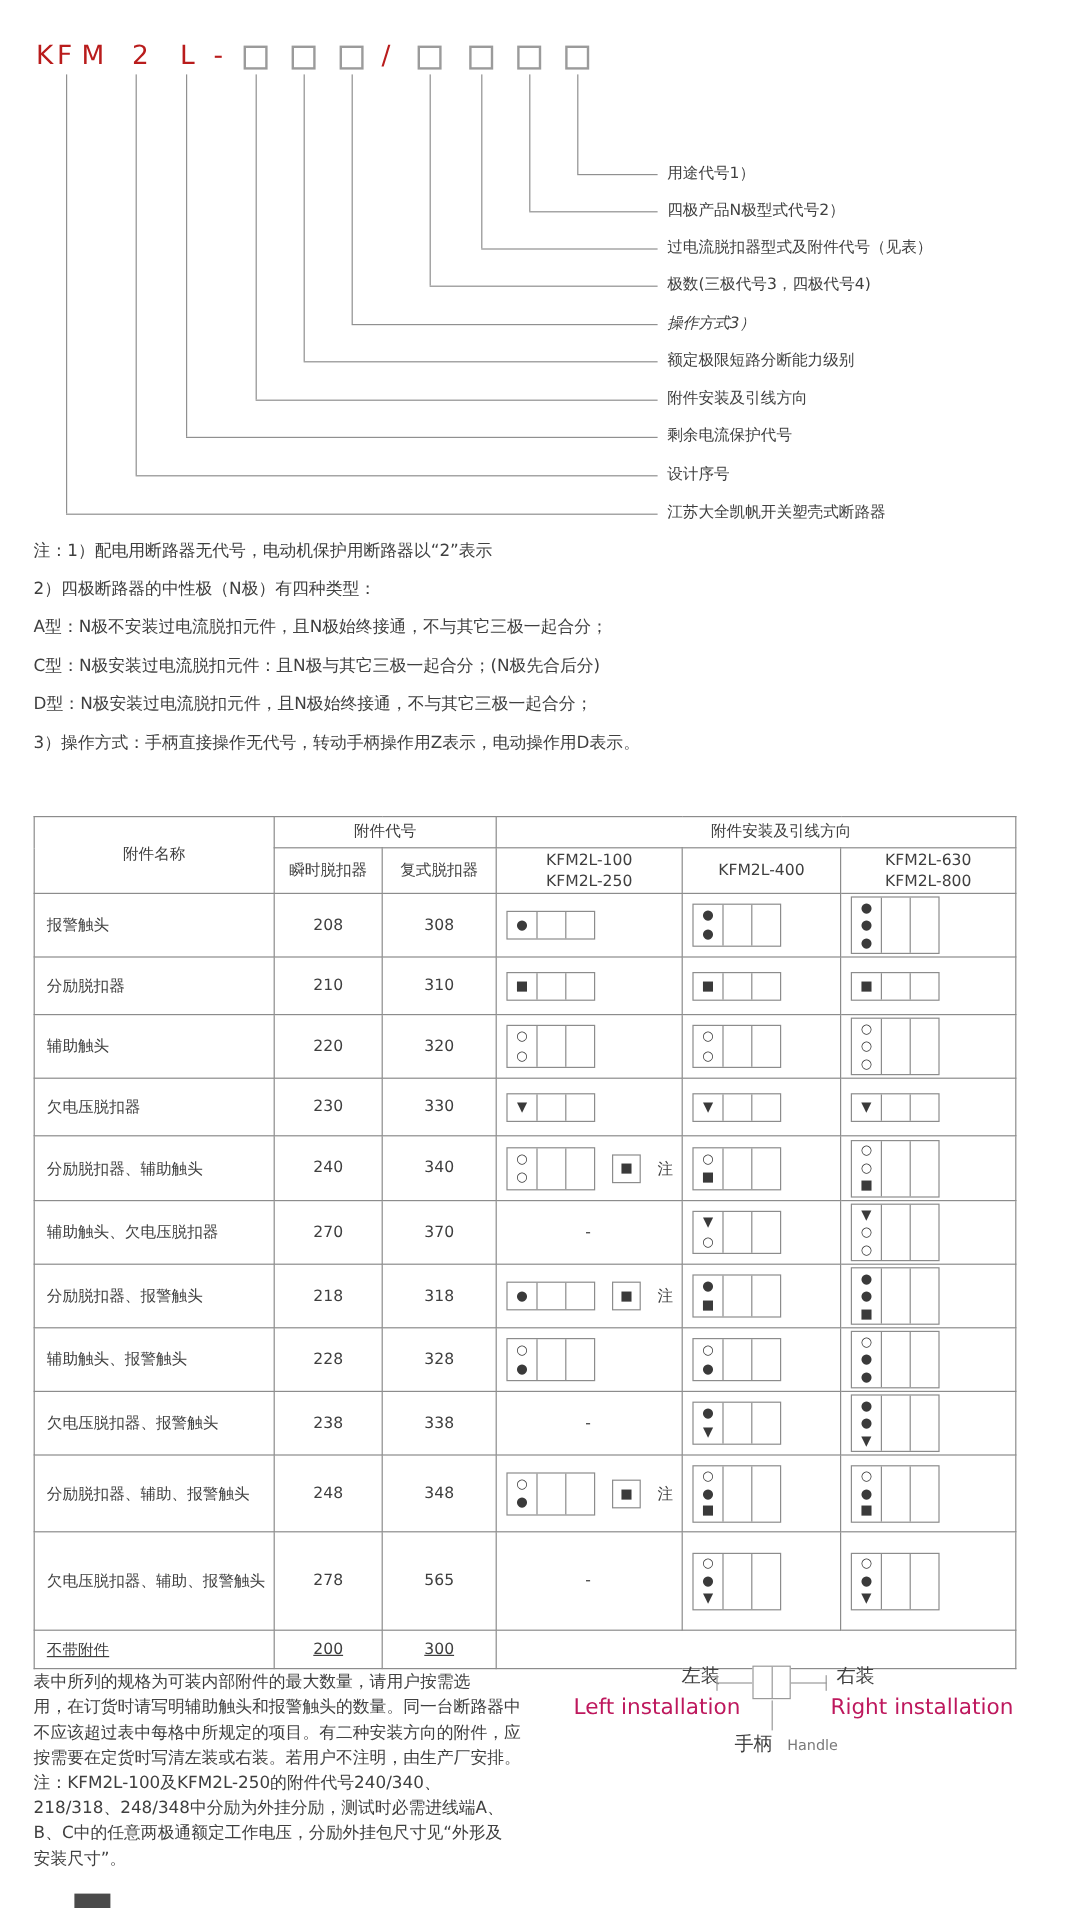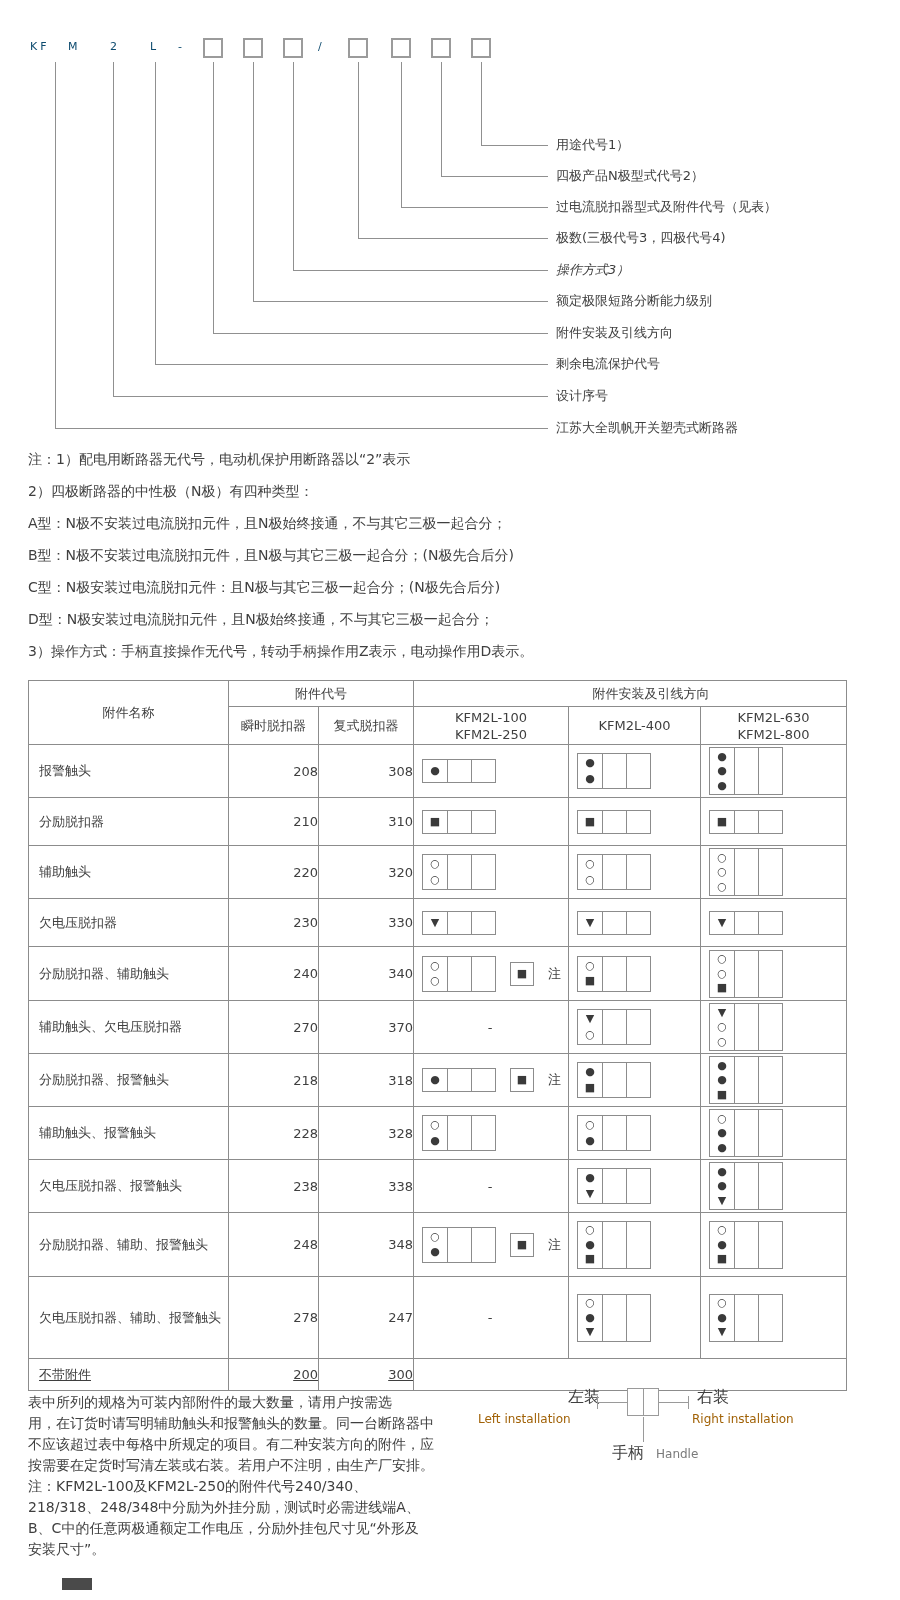--- a/index.html
+++ b/index.html
@@ -1,54 +1,54 @@
 <!DOCTYPE html>
 <html><head>
 <meta charset="utf-8">
 <style>
   *{margin:0;padding:0;box-sizing:border-box}
   html,body{background:#ffffff}
   body{font-family:"DejaVu Sans","Liberation Sans",sans-serif;color:#3f3f3f}
   .page{position:relative;width:900px;height:1600px;background:#fff;overflow:hidden}
 
   
-  .ct{position:absolute;top:36px;font-size:11px;color:#0c4a6e;letter-spacing:3px;line-height:22px}
+  .ct{position:absolute;top:36px;font-size:22px;color:#b91c1c;letter-spacing:3px;line-height:22px}
   .cbox{position:absolute;top:38px;width:20px;height:20px;border:2px solid #9b9b9b;background:#fff}
   .vline{position:absolute;width:1px;background:#909090}
   .hline{position:absolute;height:1px;background:#909090}
   .callout-label{position:absolute;left:556px;font-size:13px;color:#3f3f3f;white-space:nowrap;line-height:16px}
 
   
   .notes{position:absolute;left:28px;top:452px;font-size:14px;color:#3f3f3f}
   .note-line{margin-bottom:18px;white-space:nowrap;line-height:14px}
 
   
   .acc-table-wrap{position:absolute;left:28px;top:680px}
   table.acc{border-collapse:collapse;table-layout:fixed;width:818px;font-size:13px;color:#3f3f3f}
   .acc th,.acc td{border:1px solid #8c8c8c;font-weight:normal;vertical-align:middle}
   .acc th{text-align:center;white-space:pre-line;line-height:17px;font-size:13px}
   .th-install-group{text-align:left;padding-left:42px}
   .nb-l{border-left:hidden}
   .nb-r{border-right:hidden}
   .cell-name{text-align:left;padding-left:10px;padding-right:2px;white-space:nowrap;overflow:hidden}
-  .cell-code{text-align:right}
+  .cell-code{text-align:center}
   .cell-install{padding:2px 2px 2px 8px}
   .dash-cell{text-align:center;padding-left:0}
   .inst{display:flex;align-items:center;gap:12px}
   .box3{display:flex;border:1px solid #8c8c8c;background:#fff}
   .comp{width:24px;border-left:1px solid #8c8c8c}
   .comp:first-child{border-left:none}
   .comp-sym{display:flex;flex-direction:column;justify-content:space-evenly;align-items:center}
   .box1{width:24px;height:24px;border:1px solid #8c8c8c;display:flex;align-items:center;justify-content:center;margin-left:2px;flex:none}
   .glyph{font-size:11px;line-height:12px;color:#3a3a3a}
   .note-mark{font-size:13px;margin-left:2px}
 
   
   .footer-text{position:absolute;left:28px;top:1392px;width:470px;font-size:14px;line-height:21px;white-space:pre-line;color:#3f3f3f}
-  .sub-en{position:absolute;font-size:12px;color:#a16207;white-space:nowrap}
+  .sub-en{position:absolute;font-size:18px;color:#be185d;white-space:nowrap}
   .cjk-16{position:absolute;font-size:16px;color:#3f3f3f;white-space:nowrap}
   .dline{position:absolute;background:#9a9a9a}
   .handle-rect{position:absolute;border:1px solid #9a9a9a;background:#fff}
   .handle-rect .divider{position:absolute;left:50%;top:0;bottom:0;width:1px;background:#9a9a9a}
   .corner-mark{position:absolute;left:62px;top:1578px;width:30px;height:12px;background:#4a4a4a}
 </style>
 </head>
 <body>
 
 <div class="page">
@@ -97,21 +97,20 @@
       <div class="callout-label" style="top: 388px;">设计序号</div>
       <div class="vline" style="left: 55px; top: 62px; height: 366px;"></div>
       <div class="hline" style="left: 55px; top: 428px; width: 493px;"></div>
       <div class="callout-label" style="top: 420px;">江苏大全凯帆开关塑壳式断路器</div>
     </div>
 
   <div class="notes">
     <div class="note-line">注：1）配电用断路器无代号，电动机保护用断路器以“2”表示</div>
     <div class="note-line">2）四极断路器的中性极（N极）有四种类型：</div>
     <div class="note-line">A型：N极不安装过电流脱扣元件，且N极始终接通，不与其它三极一起合分；</div>
-    <div class="note-line">B型：N极不安装过电流脱扣元件，且N极与其它三极一起合分；(N极先合后分)</div>
     <div class="note-line">C型：N极安装过电流脱扣元件：且N极与其它三极一起合分；(N极先合后分)</div>
     <div class="note-line">D型：N极安装过电流脱扣元件，且N极始终接通，不与其它三极一起合分；</div>
     <div class="note-line">3）操作方式：手柄直接操作无代号，转动手柄操作用Z表示，电动操作用D表示。</div>
   </div>
 
   <div class="acc-table-wrap">
       <table class="acc">
         <colgroup>
           <col style="width: 200px;">
           <col style="width: 90px;">
@@ -534,21 +533,21 @@
                   </div>
                   <div class="comp"></div>
                   <div class="comp"></div>
                 </div>
               </div>
             </td>
           </tr>
           <tr style="height: 82px;">
             <td class="cell-name">欠电压脱扣器、辅助、报警触头</td>
             <td class="cell-code">278</td>
-            <td class="cell-code">247</td>
+            <td class="cell-code">565</td>
             <td class="cell-install dash-cell">-</td>
             <td class="cell-install">
               <div class="inst">
                 <div class="box3" style="height: 48px;">
                   <div class="comp comp-sym">
                     <span class="glyph">○</span>
                     <span class="glyph">●</span>
                     <span class="glyph">▼</span>
                   </div>
                   <div class="comp"></div>

